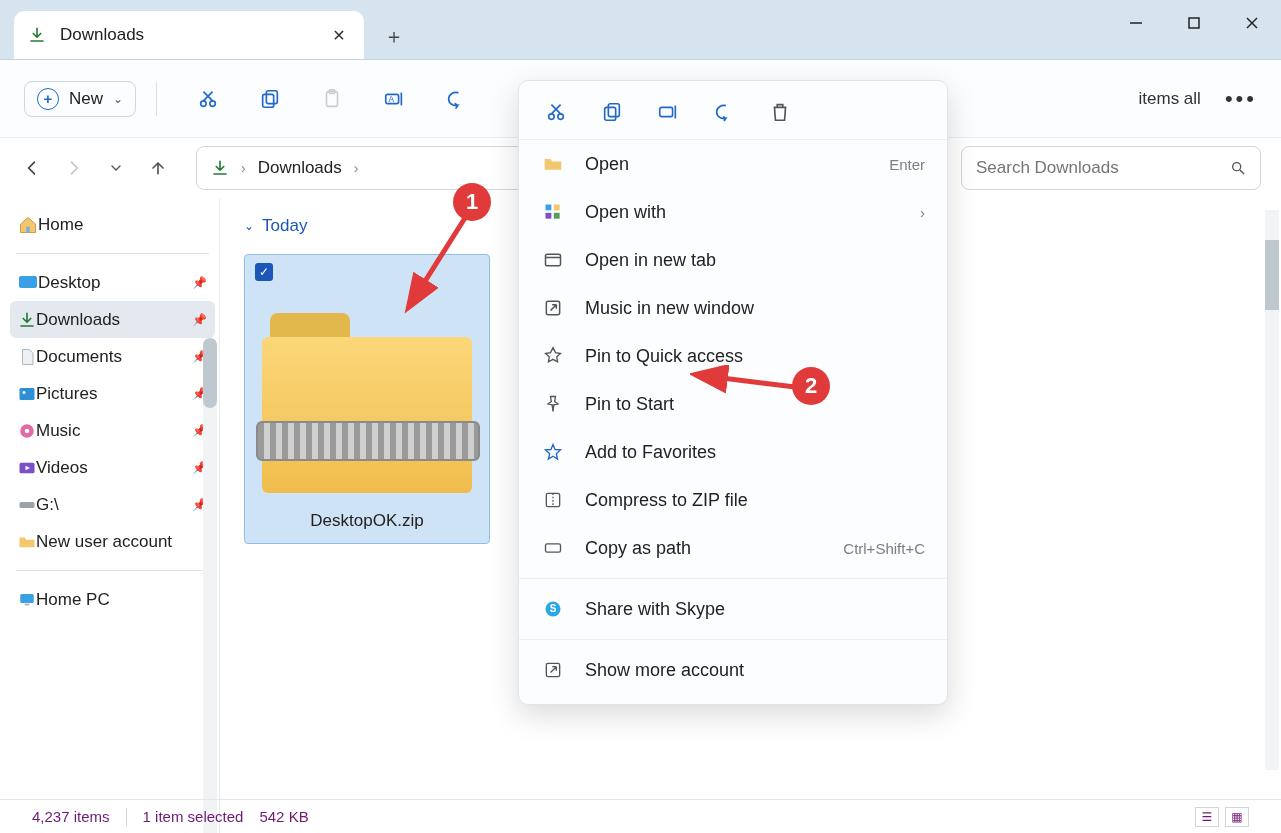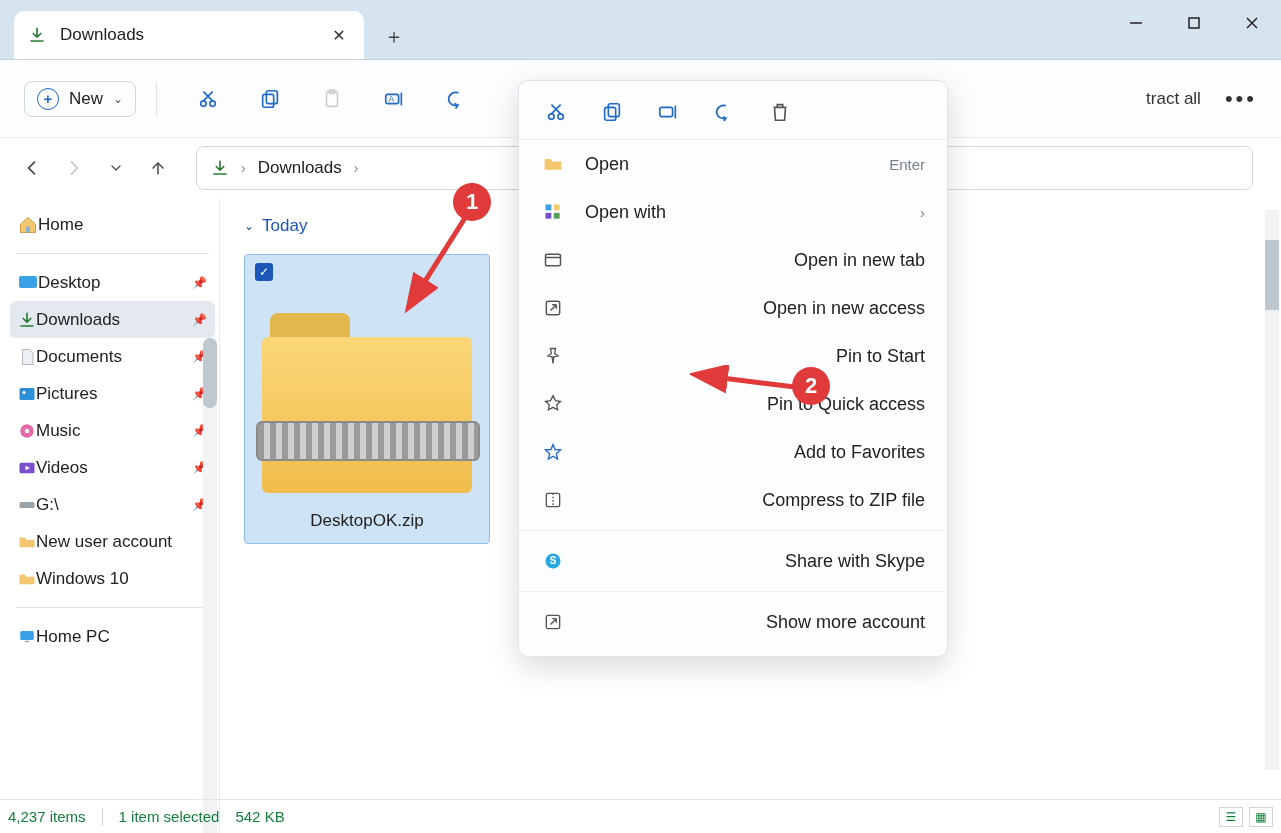--- a/index.html
+++ b/index.html
@@ -53,31 +53,31 @@
 .zip-folder{width:210px;height:180px;position:relative;}
 .zfold-back{position:absolute;top:0;left:8px;width:80px;height:40px;background:#e2b74b;border-radius:8px 8px 0 0;}
 .zfold-body{position:absolute;top:24px;left:0;width:210px;height:156px;background:linear-gradient(#fbd778,#f0bd4c);border-radius:6px;}
 .zfold-zip{position:absolute;top:108px;left:0;width:224px;height:40px;background:repeating-linear-gradient(90deg,#9a9a9a 0 6px,#cfcfcf 6px 12px);border:2px solid #8a8a8a;border-radius:6px;left:-6px;}
 .file-name{font-size:17px;color:#222;margin-top:18px;}
 
 
 .ctx{position:absolute;left:518px;top:80px;width:430px;background:#fcfdfe;border:1px solid #dfe5eb;border-radius:10px;box-shadow:0 10px 30px rgba(0,0,0,.15);padding:10px 0;z-index:50;}
 .ctx-top{display:flex;gap:30px;padding:8px 24px 14px;border-bottom:1px solid #ecf0f3;}
 .ctx-top .ci{width:26px;height:26px;display:flex;align-items:center;justify-content:center;}
-.ctx-item{display:flex;align-items:center;height:48px;padding:0 22px;gap:20px;font-size:18px;color:#222;justify-content:space-between;}
+.ctx-item{display:flex;align-items:center;height:48px;padding:0 22px;gap:20px;font-size:18px;color:#222;}
 .ctx-item .ci{width:24px;display:flex;justify-content:center;}
 .ctx-item .hint{margin-left:auto;color:#7a8088;font-size:15px;}
 .ctx-sep{height:1px;background:#ecf0f3;margin:6px 0;}
 
 
 .badge{position:absolute;width:38px;height:38px;background:#e03a3a;border-radius:50%;display:flex;align-items:center;justify-content:center;color:#fff;font-size:22px;font-weight:600;z-index:60;}
 .arrow-svg{position:absolute;z-index:55;}
 
 
-.status{position:absolute;bottom:0;left:0;right:0;height:34px;border-top:1px solid #e2e7eb;display:flex;align-items:center;padding:0 8px;font-size:15px;color:#15803d;gap:16px;}
+.status{position:absolute;bottom:0;left:0;right:0;height:34px;border-top:1px solid #e2e7eb;display:flex;align-items:center;padding:0 32px;font-size:15px;color:#701a75;gap:16px;}
 .status .sep{width:1px;height:18px;background:#d3d8dd;}
 .view-toggle{margin-left:auto;display:flex;gap:6px;}
 .view-btn{width:24px;height:20px;border:1px solid #cfd5da;display:flex;align-items:center;justify-content:center;font-size:12px;}
 
 
 .right-scroll{position:absolute;right:2px;top:210px;width:14px;height:560px;background:#f1f3f5;}
 .right-thumb{width:14px;height:70px;background:#bfc7cf;position:absolute;top:30px;}
 
 
 svg{display:block;}
@@ -149,21 +149,21 @@
         <line x1="20" y1="5" x2="20" y2="19" stroke="#2169c9" stroke-width="1.8"></line>
         <text x="6" y="15" font-size="9" fill="#2169c9">A</text>
       </svg>
     </div>
   <div class="tb-icon">
       <svg width="22" height="22" viewBox="0 0 24 24">
         <path d="M4 12c0 5 5 8 10 7l-2 3m2-3l-3-2M4 12c0-5 5-8 10-7" stroke="#2169c9" stroke-width="1.8" fill="none" stroke-linecap="round"></path>
       </svg>
     </div>
   <div class="tb-end">
-    <span class="extract-cut">tract all</span>
+    <span class="extract-cut">items all</span>
     <span class="more-dots">•••</span>
   </div>
 </div>
 
 <div class="navrow">
   <div class="nav-arrow">
       <svg width="20" height="20" viewBox="0 0 24 24">
         <path d="M15 5l-7 7 7 7" stroke="#444" stroke-width="2" fill="none" stroke-linecap="round"></path>
       </svg>
     </div>
@@ -185,20 +185,29 @@
   <div class="breadcrumb">
     <span>
         <svg viewBox="0 0 24 24" width="18" height="18">
           <path d="M12 3v12m0 0l-5-5m5 5l5-5M4 20h16" stroke="#2a7a35" stroke-width="2.2" fill="none" stroke-linecap="round"></path>
         </svg>
       </span>
     <span class="chev-r">›</span>
     <span>Downloads</span>
     <span class="chev-r">›</span>
   </div>
+  <div class="search">
+    <input placeholder="Search Downloads" style="">
+    <span>
+        <svg width="16" height="16" viewBox="0 0 24 24">
+          <circle cx="10" cy="10" r="6" stroke="#555" stroke-width="2" fill="none"></circle>
+          <line x1="15" y1="15" x2="21" y2="21" stroke="#555" stroke-width="2"></line>
+        </svg>
+      </span>
+  </div>
 </div>
 
 <div class="body">
   <div class="sidebar">
     <div class="side-item">
       <span>
           <svg width="20" height="20" viewBox="0 0 24 24">
             <path d="M3 11l9-8 9 8v10H3z" fill="#f2c76e" stroke="#c98b2f" stroke-width="1"></path>
             <rect x="10" y="14" width="4" height="7" fill="#7aaee0"></rect>
           </svg>
@@ -273,28 +282,20 @@
         <span>G:\</span>
         <span class="pin">📌</span>
       </div>
     <div class="side-item">
         <span>
           <svg width="18" height="18" viewBox="0 0 24 24">
             <path d="M2 6h7l2 3h11v10H2z" fill="#f2c76e"></path>
           </svg>
         </span>
         <span>New user account</span>
-      </div>
-    <div class="side-item">
-        <span>
-          <svg width="18" height="18" viewBox="0 0 24 24">
-            <path d="M2 6h7l2 3h11v10H2z" fill="#f2c76e"></path>
-          </svg>
-        </span>
-        <span>Windows 10</span>
       </div>
 
     <div class="side-div"></div>
     <div class="side-item">
         <span>
           <svg width="18" height="18" viewBox="0 0 24 24">
             <rect x="3" y="4" width="18" height="12" rx="2" fill="#3aa0e6"></rect>
             <rect x="9" y="17" width="6" height="2" fill="#9aa2aa"></rect>
           </svg>
         </span>
@@ -392,54 +393,63 @@
       </span>
       <span>Open in new tab</span>
     </div>
   <div class="ctx-item">
       <span class="ci">
         <svg width="20" height="20" viewBox="0 0 24 24">
           <rect x="4" y="4" width="16" height="16" rx="2" stroke="#555" stroke-width="1.8" fill="none"></rect>
           <path d="M9 15l7-7m0 0h-5m5 0v5" stroke="#555" stroke-width="1.8" fill="none"></path>
         </svg>
       </span>
-      <span>Open in new access</span>
+      <span>Music in new window</span>
+    </div>
+  <div class="ctx-item">
+      <span class="ci">
+        <svg width="20" height="20" viewBox="0 0 24 24">
+          <path d="M12 2l3 6 6 1-4.5 4 1 6-5.5-3-5.5 3 1-6L3 9l6-1z" stroke="#555" stroke-width="1.6" fill="none"></path>
+        </svg>
+      </span>
+      <span>Pin to Quick access</span>
     </div>
   <div class="ctx-item">
       <span class="ci">
         <svg width="20" height="20" viewBox="0 0 24 24">
           <path d="M9 3h6l-1 6 4 3-5 1-1 8-1-8-5-1 4-3z" stroke="#555" stroke-width="1.6" fill="none"></path>
         </svg>
       </span>
       <span>Pin to Start</span>
-    </div>
-  <div class="ctx-item">
-      <span class="ci">
-        <svg width="20" height="20" viewBox="0 0 24 24">
-          <path d="M12 2l3 6 6 1-4.5 4 1 6-5.5-3-5.5 3 1-6L3 9l6-1z" stroke="#555" stroke-width="1.6" fill="none"></path>
-        </svg>
-      </span>
-      <span>Pin to Quick access</span>
     </div>
   <div class="ctx-item">
       <span class="ci">
         <svg width="20" height="20" viewBox="0 0 24 24">
           <path d="M12 3l2.5 6 6.5.5-5 4.5 1.5 6.5L12 17l-5.5 3.5L8 14 3 9.5l6.5-.5z" stroke="#2169c9" stroke-width="1.6" fill="none"></path>
         </svg>
       </span>
       <span>Add to Favorites</span>
     </div>
   <div class="ctx-item">
       <span class="ci">
         <svg width="20" height="20" viewBox="0 0 24 24">
           <rect x="4" y="4" width="16" height="16" rx="2" stroke="#555" stroke-width="1.6" fill="none"></rect>
           <line x1="12" y1="4" x2="12" y2="20" stroke="#555" stroke-width="1.6" stroke-dasharray="2 2"></line>
         </svg>
       </span>
       <span>Compress to ZIP file</span>
+    </div>
+  <div class="ctx-item">
+      <span class="ci">
+        <svg width="20" height="20" viewBox="0 0 24 24">
+          <rect x="3" y="7" width="18" height="10" rx="2" stroke="#555" stroke-width="1.6" fill="none"></rect>
+        </svg>
+      </span>
+      <span>Copy as path</span>
+      <span class="hint">Ctrl+Shift+C</span>
     </div>
 
   <div class="ctx-sep"></div>
   <div class="ctx-item">
       <span class="ci">
         <svg width="20" height="20" viewBox="0 0 24 24">
           <circle cx="12" cy="12" r="9" fill="#2aa8e6"></circle>
           <text x="8" y="16" font-size="12" fill="#fff" font-weight="bold">S</text>
         </svg>
       </span>

